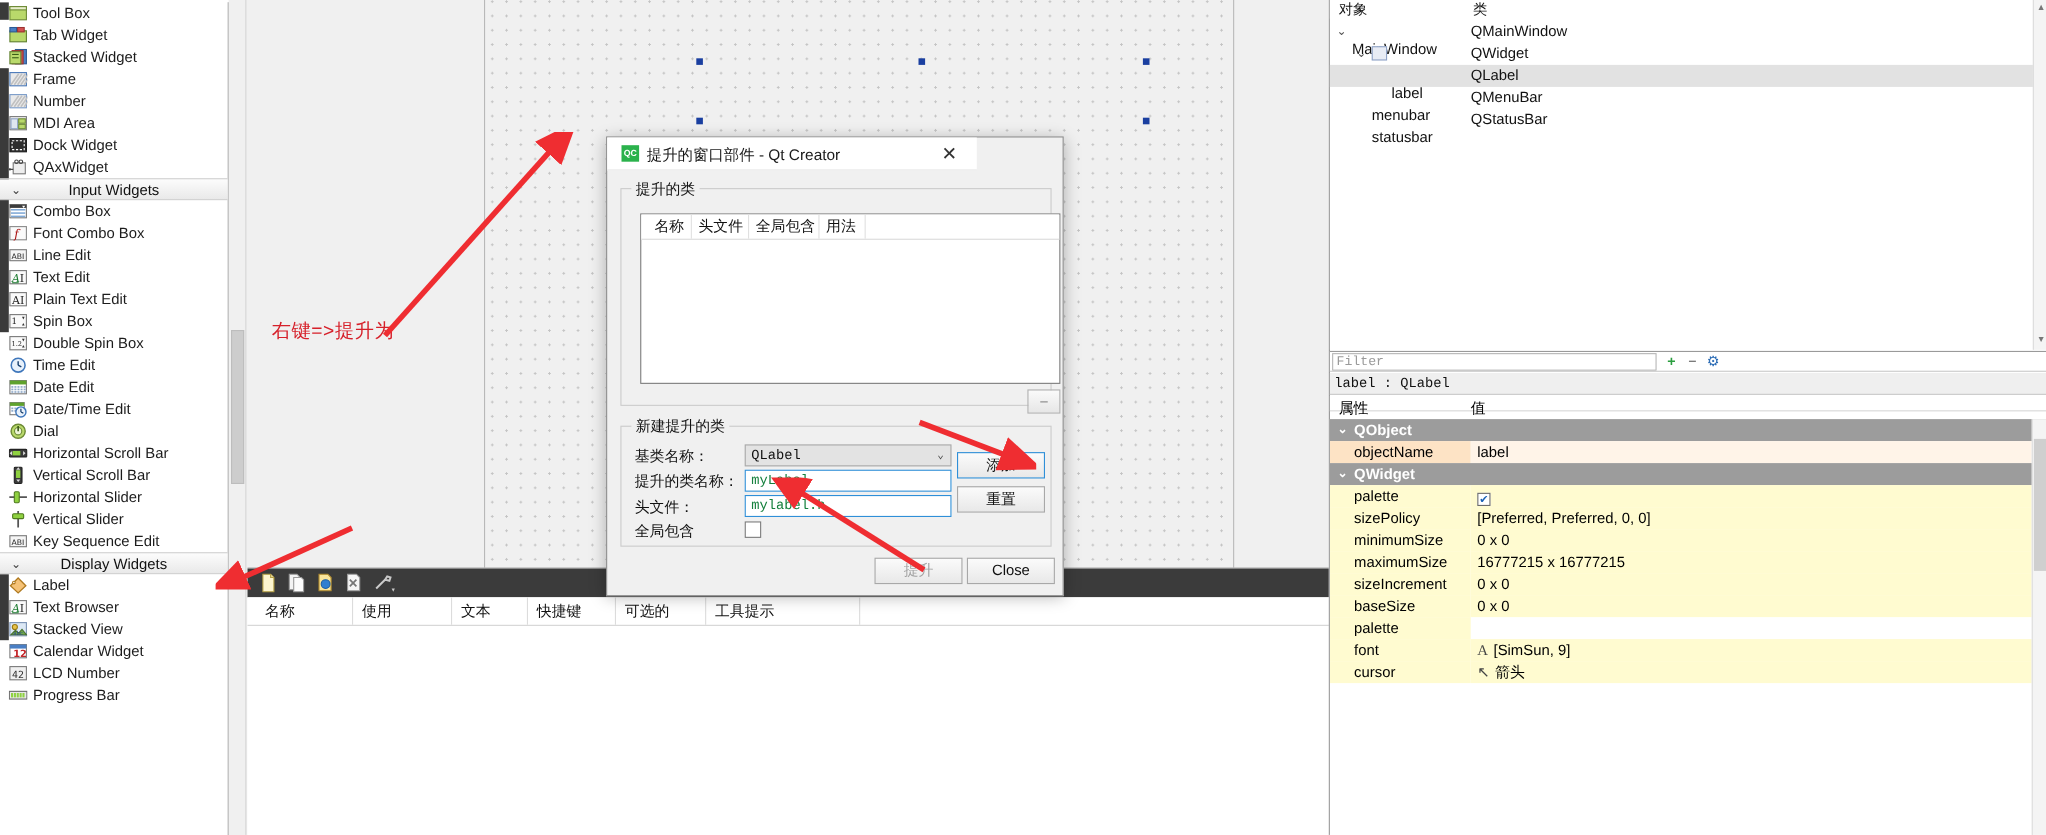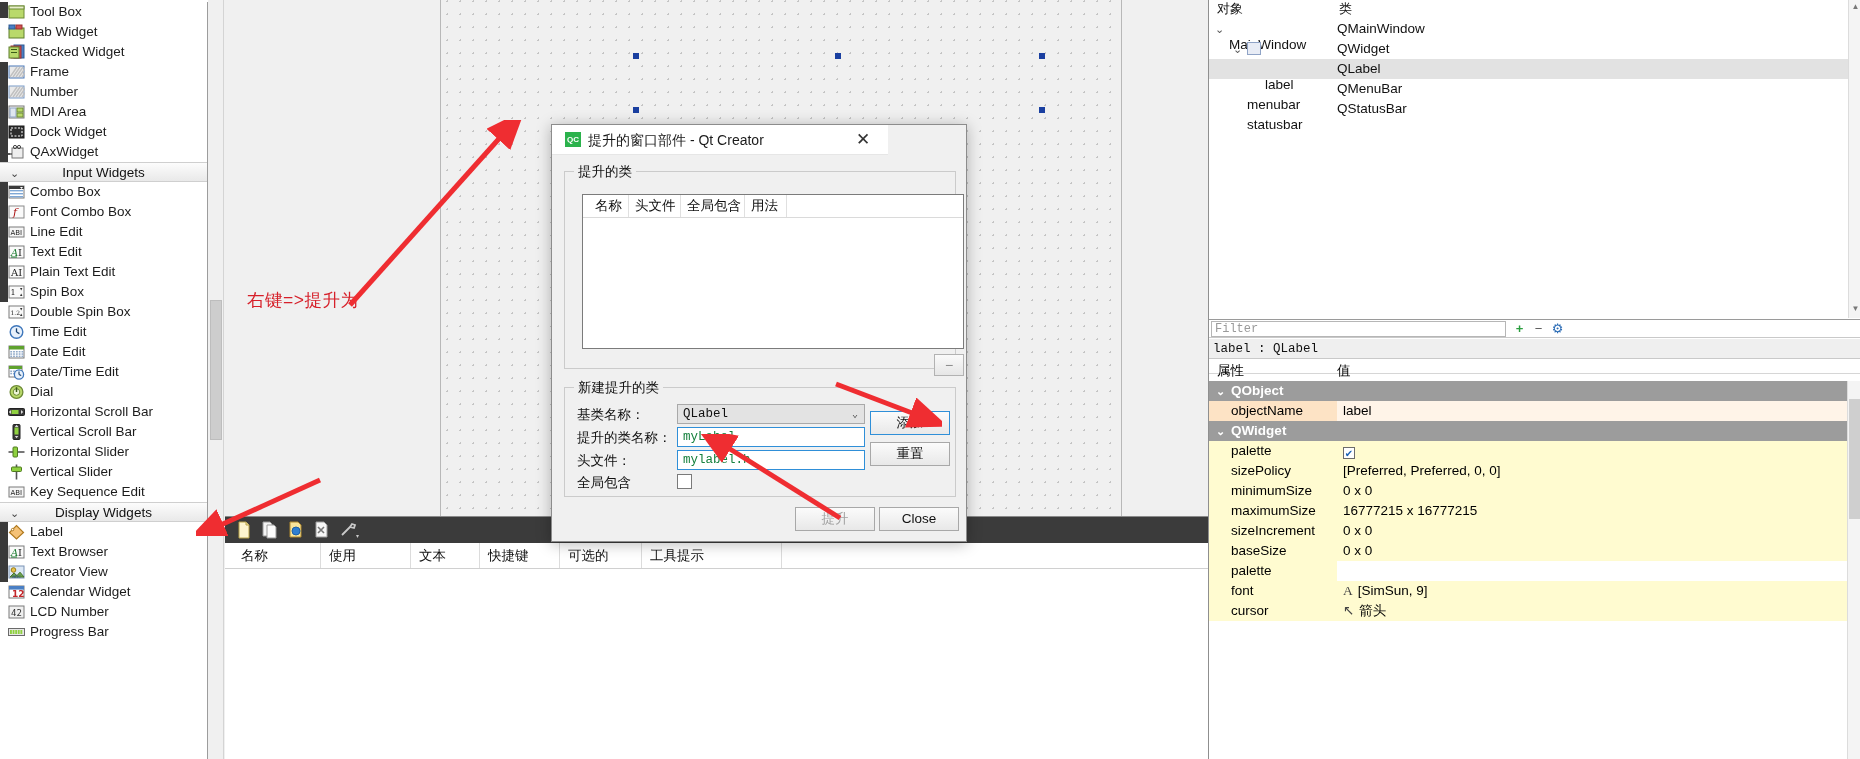--- a/index.html
+++ b/index.html
@@ -419,21 +419,21 @@
               <rect x="1" y="2" width="15" height="12" fill="#fafafa" stroke="#7a7a7a"></rect>
               <text x="3" y="12" font-size="10" font-family="DejaVu Serif, serif" font-style="italic" fill="#1a7a2e">A</text>
               <text x="10" y="12" font-size="10" font-family="DejaVu Serif, serif" fill="#222">I</text>
               <line x1="3" y1="13" x2="9" y2="13" stroke="#1a7a2e"></line>
             </svg></span><span>Text Browser</span></div>
         <div class="wb-row"><span class="ic"><svg width="17" height="16" viewBox="0 0 17 16">
               <rect x="1" y="2" width="15" height="12" fill="#dce8f5" stroke="#7a92b4"></rect>
               <circle cx="5.5" cy="6" r="2.3" fill="#e8c34a" stroke="#9a7a14"></circle>
               <path d="M2 13 l4 -4 l3 2.6 l3 -3.4 l4 4.8 z" fill="#6fa84b" stroke="#47702f"></path>
               <text x="4" y="13.5" font-size="5" font-family="DejaVu Sans, sans-serif" fill="#2a4a8a">abc</text>
-            </svg></span><span>Creator View</span></div>
+            </svg></span><span>Stacked View</span></div>
         <div class="wb-row"><span class="ic"><svg width="17" height="16" viewBox="0 0 17 16">
               <rect x="1" y="2" width="15" height="12" fill="#ffffff" stroke="#7a7a7a"></rect>
               <rect x="1" y="2" width="15" height="3.6" fill="#4a7fc4"></rect>
               <text x="4" y="13" font-size="9" font-weight="bold" font-family="DejaVu Sans, sans-serif" fill="#c3262a">12</text>
             </svg></span><span>Calendar Widget</span></div>
         <div class="wb-row"><span class="ic"><svg width="17" height="16" viewBox="0 0 17 16">
               <rect x="1" y="2" width="15" height="12" fill="#f0f0f0" stroke="#7a7a7a"></rect>
               <text x="3" y="12" font-size="9" font-family="DejaVu Sans Mono, monospace" fill="#333">42</text>
             </svg></span><span>LCD Number</span></div>
         <div class="wb-row"><span class="ic"><svg width="17" height="16" viewBox="0 0 17 16">

